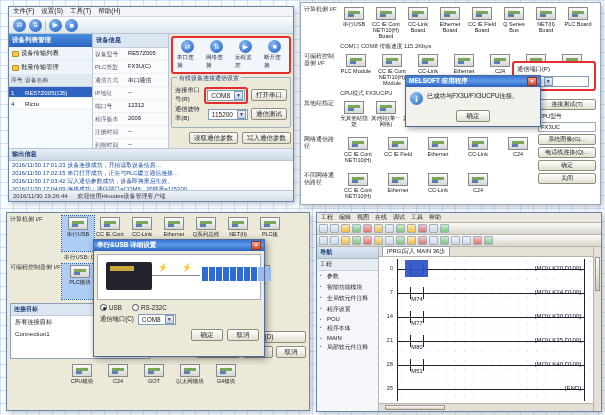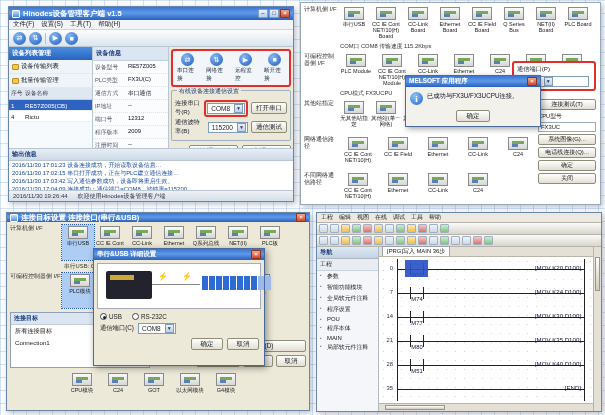--- a/index.html
+++ b/index.html
@@ -161,29 +161,20 @@
   .lrow:last-child .cont, .lrow:last-child .clab { display:none; }
   .vscroll { width:8px; background:#e4e0d6; border-left:1px solid #b8b4aa; position:relative; }
   .vscroll .thumb { position:absolute; left:1px; right:1px; top:10px; height:34px; background:linear-gradient(#fdfdfb,#cfcabe); border:1px solid #9a958a; }
   .hscroll { height:8px; background:#e4e0d6; border-top:1px solid #b8b4aa; position:relative; }
   .hscroll .thumb { position:absolute; top:1px; bottom:1px; left:6px; width:60px; background:linear-gradient(#fdfdfb,#cfcabe); border:1px solid #9a958a; }
 </style>
 </head>
 <body>
 
 <div class="w win1">
-  <div class="tb">
-    <span class="appico"></span>
-    <span>Hinodes设备管理客户端 v1.5</span>
-    <span class="tbtns">
-      <span class="tbtn">–</span>
-      <span class="tbtn">□</span>
-      <span class="tbtn close">×</span>
-    </span>
-  </div>
   <div class="menubar">
 
   <span class="mi">文件(F)</span>
       <span class="mi">设置(S)</span>
       <span class="mi">工具(T)</span>
       <span class="mi">帮助(H)</span>
     </div>
   <div class="w1tools">
     <span class="circ">⇄</span>
     <span class="circ">⇅</span>
@@ -507,27 +498,20 @@
       <span class="info-i">i</span>
       <span class="msgtxt">已成功与FX3U/FX3UCPU连接。</span>
     </div>
     <div class="msgok">
       <span class="btn" style="width:34px;">确定</span>
     </div>
   </div>
 </div>
 
 <div class="w win3">
-  <div class="tb">
-    <span class="appico"></span>
-    <span>连接目标设置 连接接口(串行&amp;USB)</span>
-    <span class="tbtns">
-        <span class="tbtn close">×</span>
-      </span>
-  </div>
   <div class="w3body">
     <div class="w3row">
       <span class="caplbl">计算机侧 I/F</span>
       <div style="display:flex;">
 
       <div class="tile">
           <span class="tbox"></span>
           <span class="cap">串行USB</span>
         </div>
           <div class="tile">

